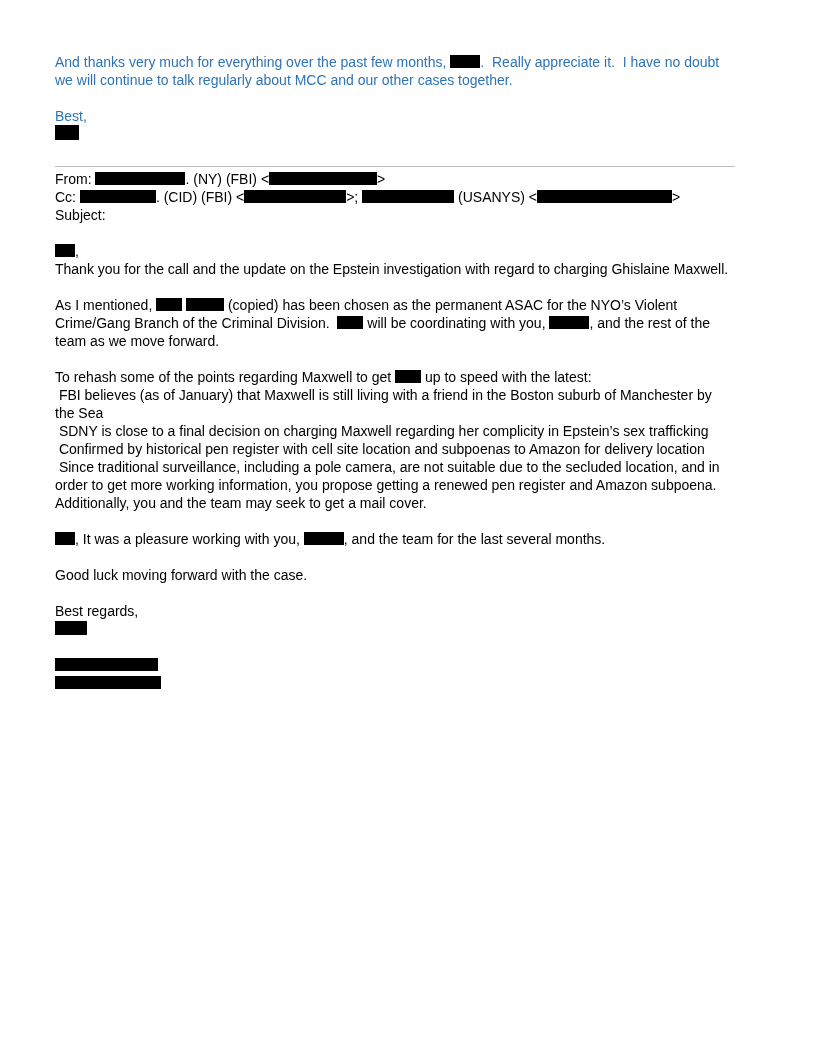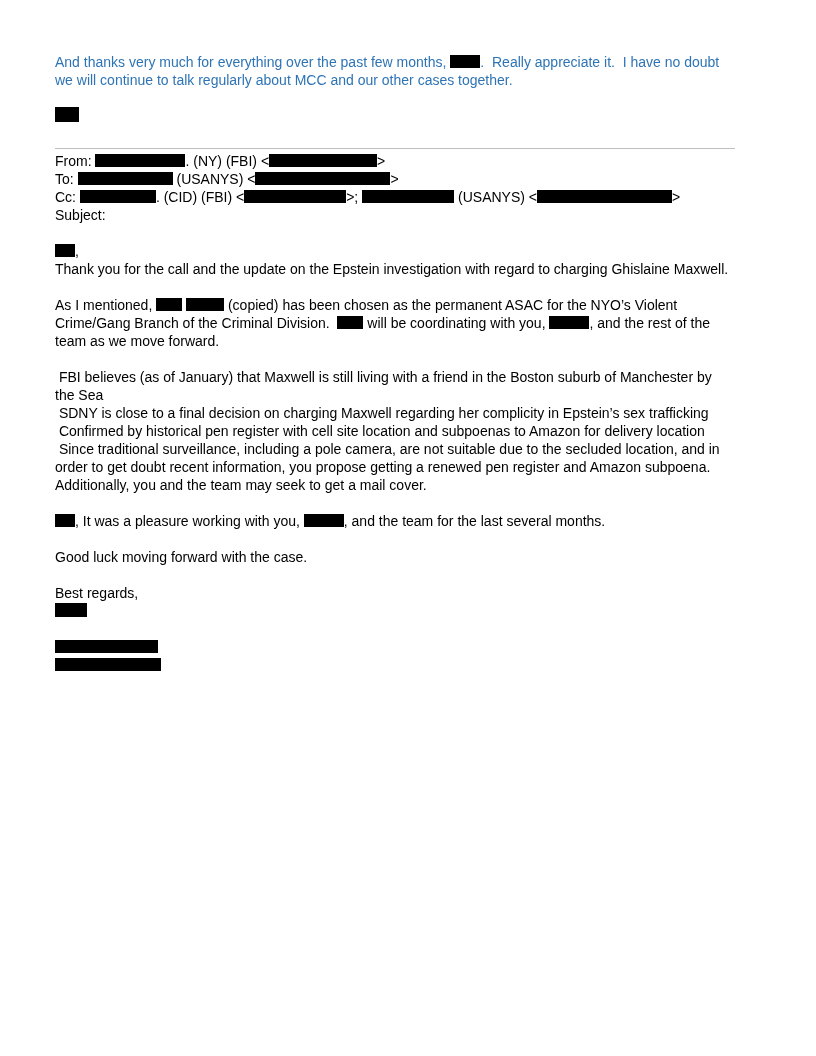--- a/index.html
+++ b/index.html
@@ -12,40 +12,41 @@
   .divider{border:none;border-top:1px solid #bfbfbf;margin:23px 0 3px 0;height:0;}
   .hfield .lbl{font-weight:400;}
 </style>
 </head>
 <body>
 
 <div class="page">
   <div class="reply-block">
       <div class="line"><span>And thanks very much for everything over the past few months, </span><span class="redact" style="width: 30px;"></span><span>.  Really appreciate it.  I have no doubt we will continue to talk regularly about MCC and our other cases together.</span></div>
       <div class="line blank"></div>
+      <div class="line"><span>Best,</span></div>
       <div class="line"><span class="redact" style="width: 24px; height: 15px;"></span></div>
     </div>
   <hr class="divider">
   <div class="header-block">
       <div class="line hfield"><span class="lbl">From: </span><span class="redact" style="width: 90px;"></span><span>. (NY) (FBI) &lt;</span><span class="redact" style="width: 108px;"></span><span>&gt;</span></div>
-      <div class="line hfield"><span class="lbl">To: </span><span class="redact" style="width: 95px;"></span><span> (USANYS) &lt;</span><span class="redact" style="width: 135px;"></span><span>&gt;</span></div>
       <div class="line hfield"><span class="lbl">Cc: </span><span class="redact" style="width: 76px;"></span><span>. (CID) (FBI) &lt;</span><span class="redact" style="width: 102px;"></span><span>&gt;; </span><span class="redact" style="width: 92px;"></span><span> (USANYS) &lt;</span><span class="redact" style="width: 135px;"></span><span>&gt;</span></div>
       <div class="line hfield"><span class="lbl">Subject: </span></div>
     </div>
   <div class="line blank"></div>
   <div class="body-block">
       <div class="line"><span class="redact" style="width: 20px;"></span><span>,</span></div>
       <div class="line"><span>Thank you for the call and the update on the Epstein investigation with regard to charging Ghislaine Maxwell.</span></div>
       <div class="line blank"></div>
       <div class="line"><span>As I mentioned, </span><span class="redact" style="width: 26px;"></span><span> </span><span class="redact" style="width: 38px;"></span><span> (copied) has been chosen as the permanent ASAC for the NYO’s Violent Crime/Gang Branch of the Criminal Division.  </span><span class="redact" style="width: 26px;"></span><span> will be coordinating with you, </span><span class="redact" style="width: 40px;"></span><span>, and the rest of the team as we move forward.</span></div>
       <div class="line blank"></div>
+      <div class="line"><span>To rehash some of the points regarding Maxwell to get </span><span class="redact" style="width: 26px;"></span><span> up to speed with the latest:</span></div>
       <div class="line"><span> FBI believes (as of January) that Maxwell is still living with a friend in the Boston suburb of Manchester by the Sea</span></div>
       <div class="line"><span> SDNY is close to a final decision on charging Maxwell regarding her complicity in Epstein’s sex trafficking</span></div>
       <div class="line"><span> Confirmed by historical pen register with cell site location and subpoenas to Amazon for delivery location</span></div>
-      <div class="line"><span> Since traditional surveillance, including a pole camera, are not suitable due to the secluded location, and in order to get doubt recent information, you propose getting a renewed pen register and Amazon subpoena.  Additionally, you and the team may seek to get a mail cover.</span></div>
+      <div class="line"><span> Since traditional surveillance, including a pole camera, are not suitable due to the secluded location, and in order to get more working information, you propose getting a renewed pen register and Amazon subpoena.  Additionally, you and the team may seek to get a mail cover.</span></div>
       <div class="line blank"></div>
       <div class="line"><span class="redact" style="width: 20px;"></span><span>, It was a pleasure working with you, </span><span class="redact" style="width: 40px;"></span><span>, and the team for the last several months.</span></div>
       <div class="line blank"></div>
       <div class="line"><span>Good luck moving forward with the case.</span></div>
       <div class="line blank"></div>
       <div class="line"><span>Best regards,</span></div>
       <div class="line"><span class="redact" style="width: 32px; height: 14px;"></span></div>
       <div class="line blank"></div>
       <div class="line"><span class="redact" style="width: 103px; height: 13px;"></span></div>
       <div class="line"><span class="redact" style="width: 106px; height: 13px;"></span></div>

